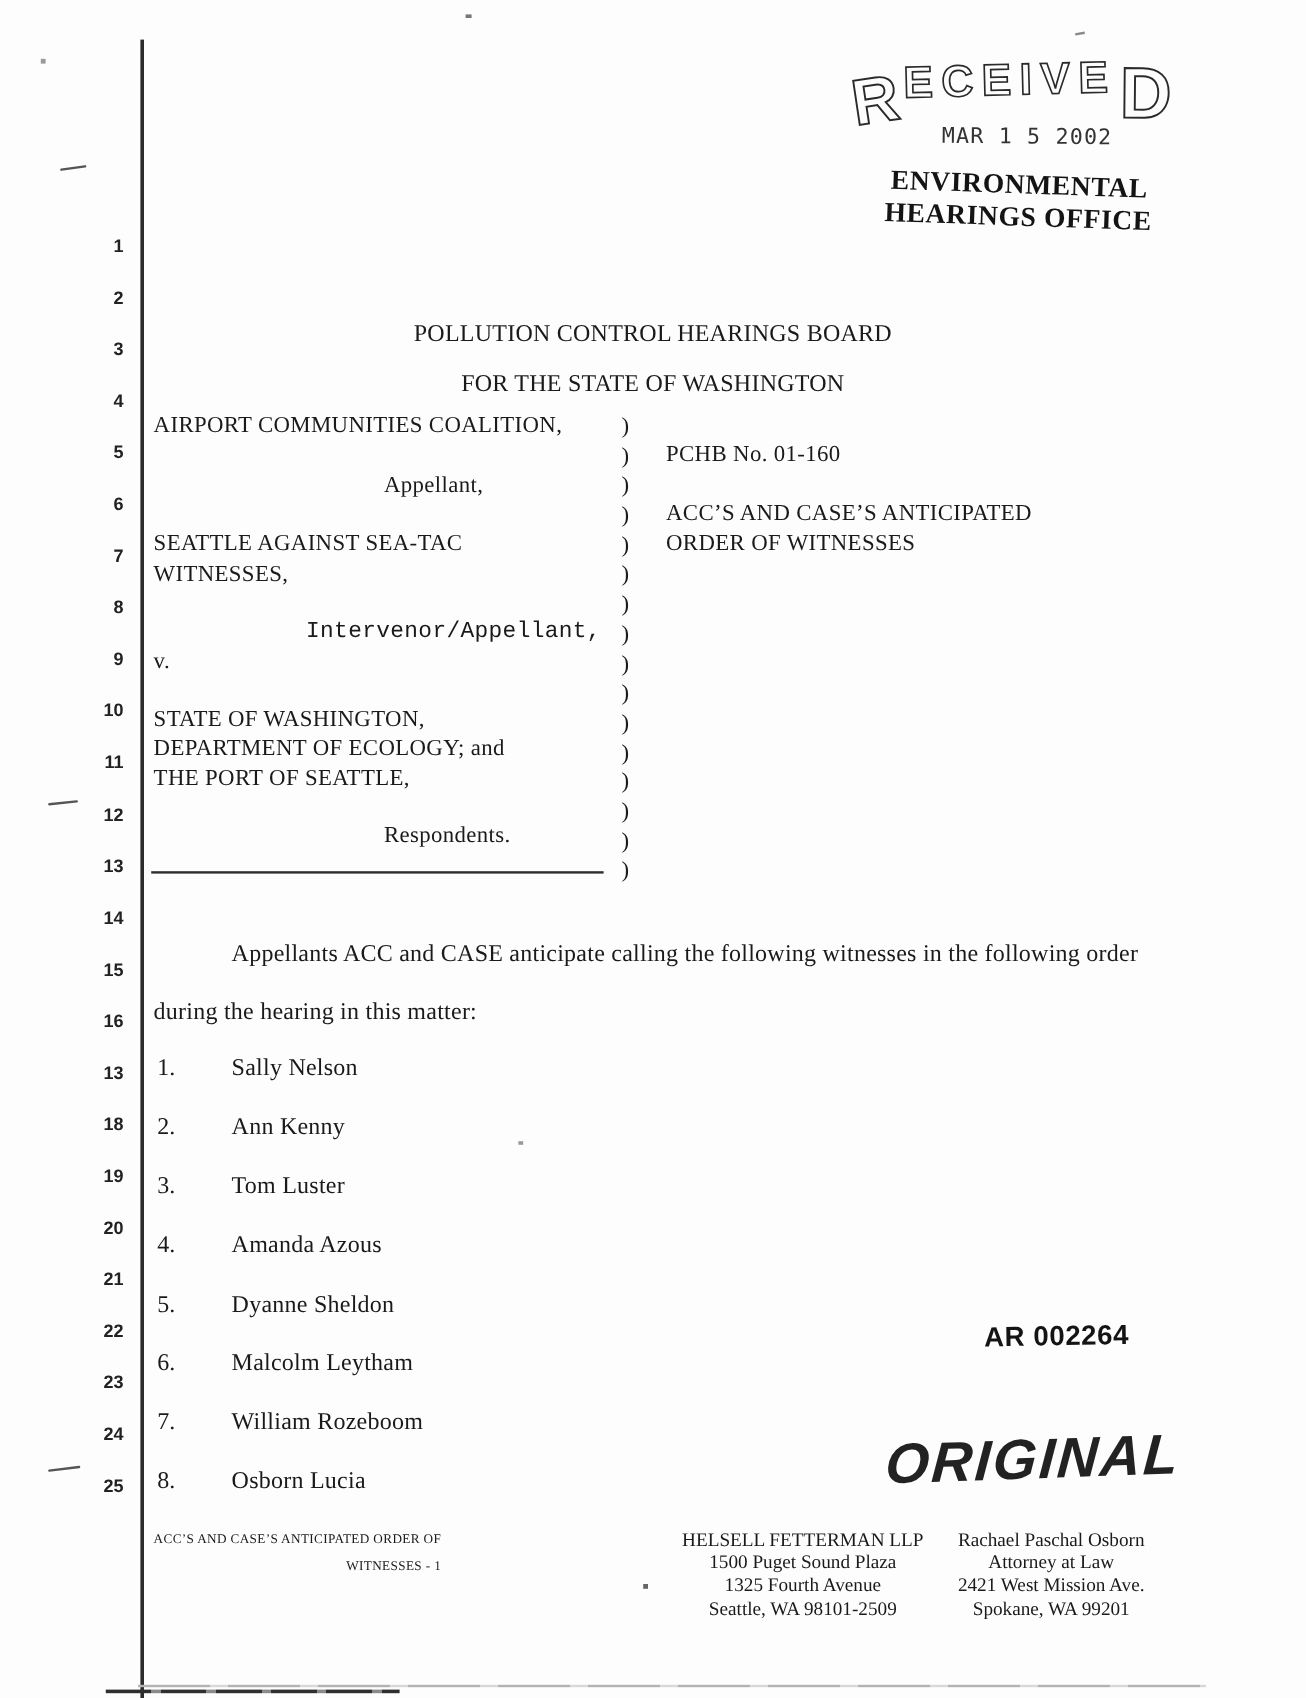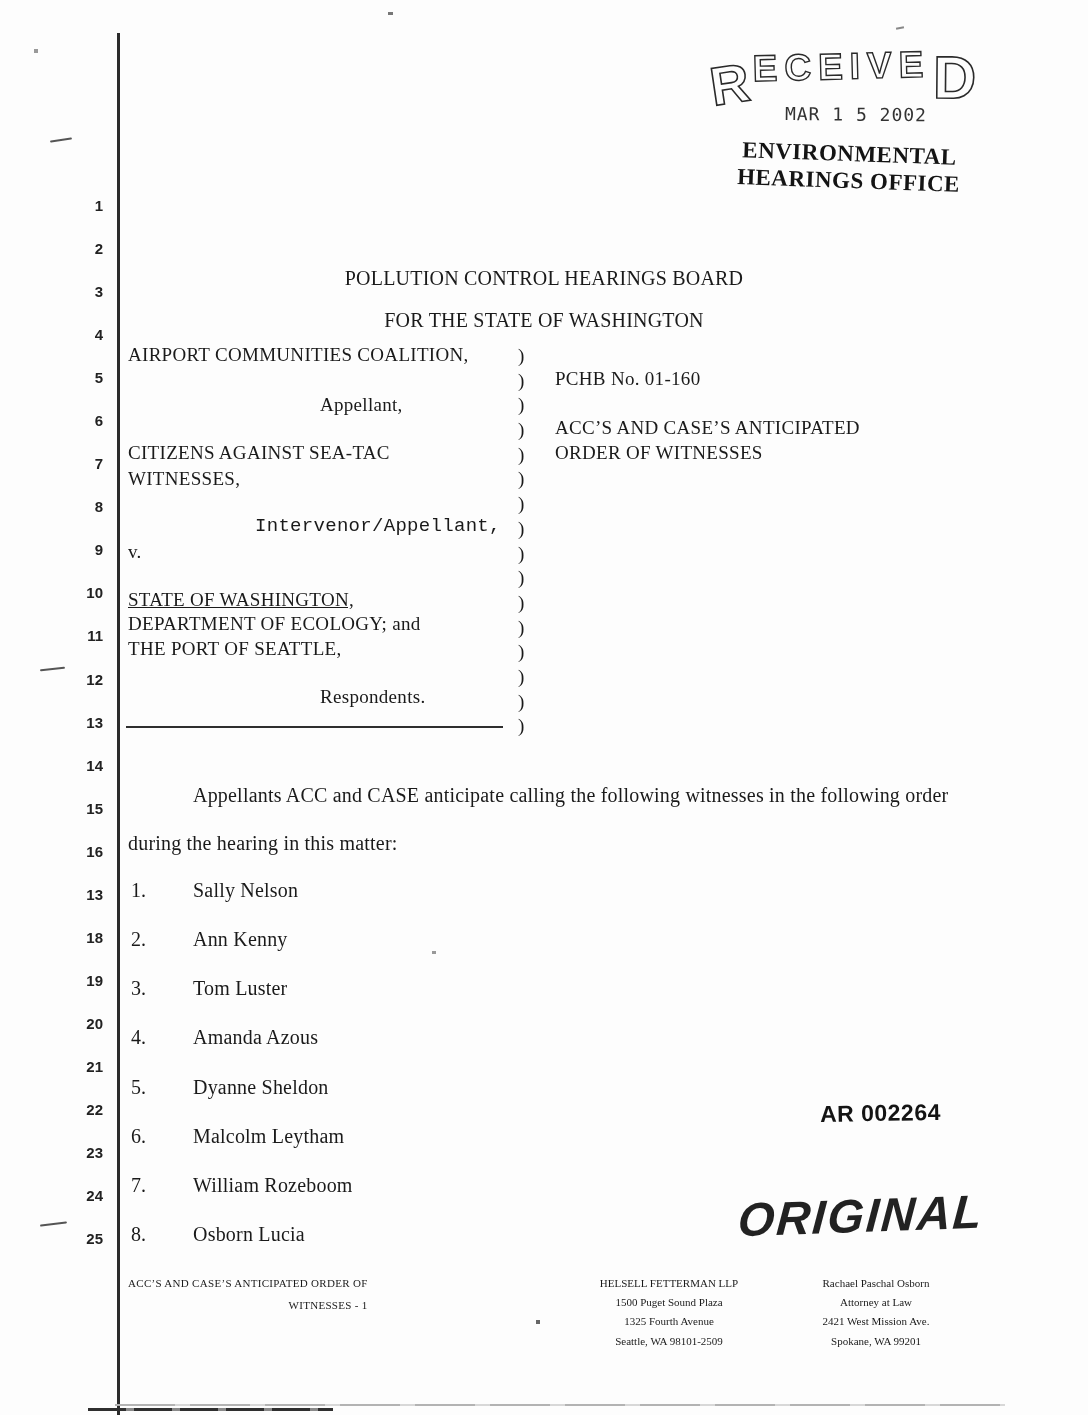--- a/index.html
+++ b/index.html
@@ -32,21 +32,21 @@
   .body-text{position:absolute;font-size:20px;white-space:nowrap;letter-spacing:0.2px;}
   .witness-list{position:absolute;left:0;top:879px;width:620px;}
   .witness-row{position:relative;height:49.15px;}
   .wnum{position:absolute;left:131px;font-size:20px;}
   .wname{position:absolute;left:193px;font-size:20px;letter-spacing:0.2px;}
   
   .ar-stamp{position:absolute;left:820px;top:1100px;font-family:"Liberation Sans",sans-serif;font-weight:700;font-size:23px;letter-spacing:0.5px;color:#141414;transform:rotate(-1deg);white-space:nowrap;}
   .original-stamp{position:absolute;left:738px;top:1188px;font-family:"Liberation Sans",sans-serif;font-weight:700;font-style:italic;font-size:47px;letter-spacing:2px;color:#121212;transform:rotate(-2deg) skewX(-6deg);white-space:nowrap;opacity:0.93;}
   
   .footer-ref{position:absolute;left:128px;top:1272px;font-size:11px;line-height:22px;letter-spacing:0.3px;text-align:right;}
-  .firm{position:absolute;top:1274px;text-align:center;font-size:11px;line-height:19.2px;white-space:nowrap;}
+  .firm{position:absolute;top:1274px;text-align:center;font-size:16px;line-height:19.2px;white-space:nowrap;}
   .firm1{left:558px;width:222px;}
   .firm2{left:788px;width:176px;}
   
   .artifact{position:absolute;background:#555;}
   .dash{height:2px;border-radius:2px;}
   .bottom-faint{position:absolute;left:115px;top:1404px;width:890px;height:2px;
     background:repeating-linear-gradient(90deg,#b3b3b3 0 60px,#d8d8d8 60px 75px);}
   .bottom-dark{position:absolute;left:88px;top:1408px;width:245px;height:3px;
     background:repeating-linear-gradient(90deg,#2f2f2f 0 38px,#8a8a8a 38px 46px);}
 </style>
@@ -96,25 +96,25 @@
   <div class="eho">
     <div>ENVIRONMENTAL</div>
     <div>HEARINGS OFFICE</div>
   </div>
 
   <div class="title-line" style="top:267px;">POLLUTION CONTROL HEARINGS BOARD</div>
   <div class="title-line" style="top:293px;margin-top:16px;">FOR THE STATE OF WASHINGTON</div>
 
   <div class="cap" style="left:128px;top:344px;">AIRPORT COMMUNITIES COALITION,</div>
   <div class="cap" style="left:320px;top:394px;">Appellant,</div>
-  <div class="cap" style="left:128px;top:442px;">CITIZENS AGAINST SEA-TAC</div>
+  <div class="cap" style="left:128px;top:442px;">SEATTLE AGAINST SEA-TAC</div>
   <div class="cap" style="left:128px;top:468px;">WITNESSES,</div>
   <div class="cap" style="left:255px;top:515px;font-family:Liberation Mono, monospace;">Intervenor/Appellant,</div>
   <div class="cap" style="left:128px;top:541px;">v.</div>
-  <div class="cap" style="left:128px;top:589px;text-decoration:underline;">STATE OF WASHINGTON,</div>
+  <div class="cap" style="left:128px;top:589px;">STATE OF WASHINGTON,</div>
   <div class="cap" style="left:128px;top:613px;">DEPARTMENT OF ECOLOGY; and</div>
   <div class="cap" style="left:128px;top:638px;">THE PORT OF SEATTLE,</div>
   <div class="cap" style="left:320px;top:686px;">Respondents.</div>
   <div class="cap-underline"></div>
 
   <div class="paren-col">
 
   <div class="paren">)</div>
       <div class="paren">)</div>
       <div class="paren">)</div>

